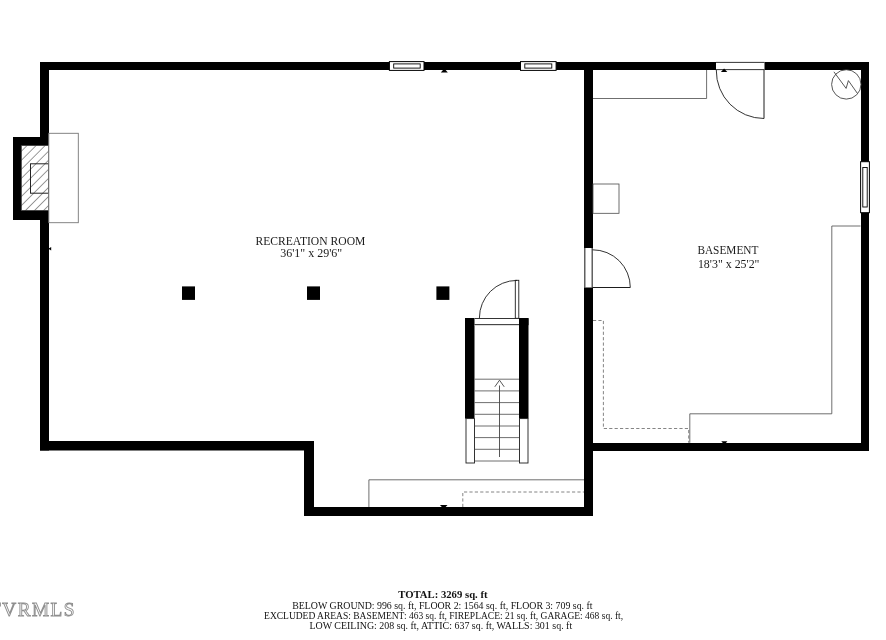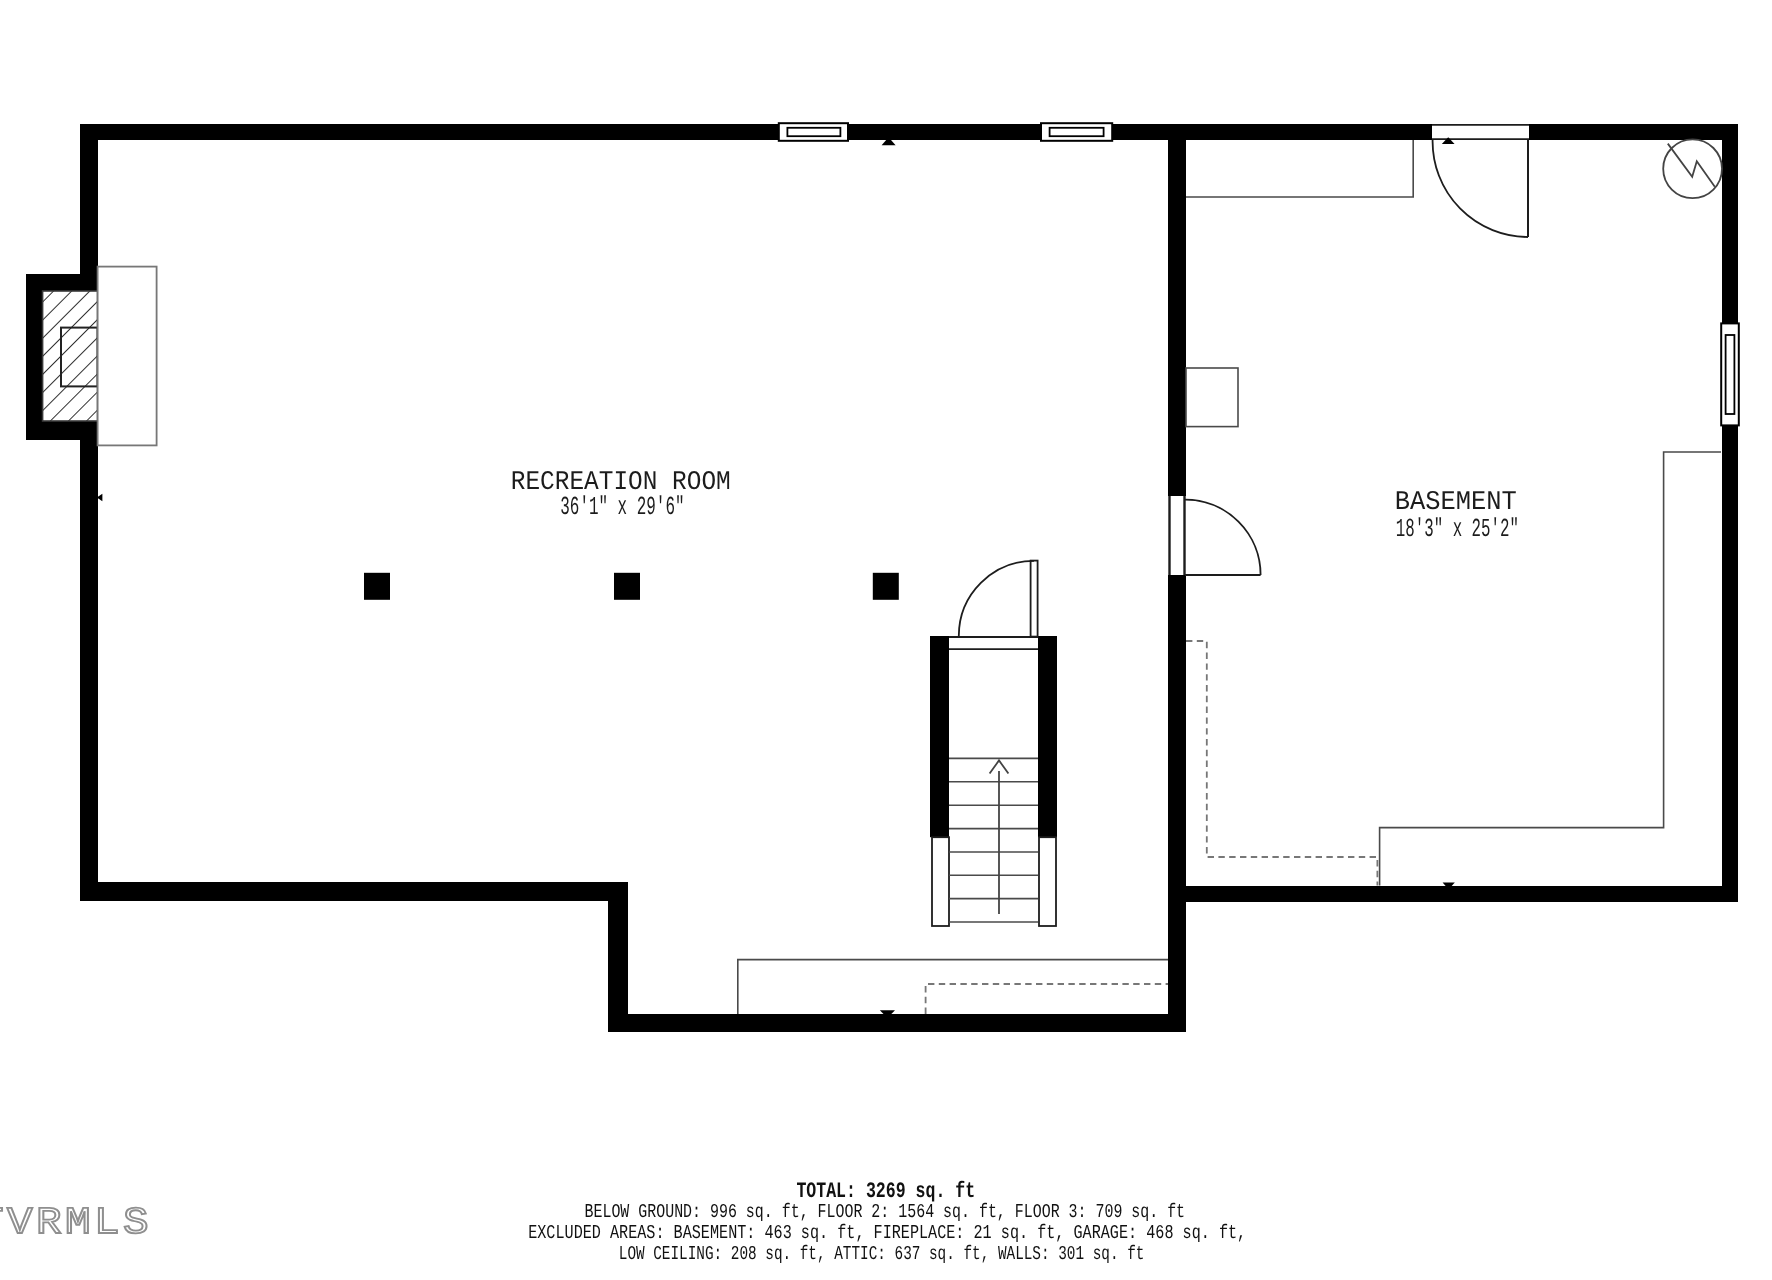--- a/index.html
+++ b/index.html
@@ -1,17 +1,17 @@
 <!DOCTYPE html>
 <html><head>
 <meta charset="utf-8">
 <style>
   html,body{margin:0;padding:0;background:#ffffff;}
   #page{position:relative;width:886px;height:640px;background:#ffffff;overflow:hidden;
-        font-family:Liberation Mono, monospace;}
+        font-family:Liberation Serif, serif;}
   svg{position:absolute;left:0;top:0;}
   .roomlabel{font-size:13.5px;fill:#1c1c1c;text-anchor:middle;}
   .dimlabel{font-size:13px;fill:#1c1c1c;text-anchor:middle;}
   .footbold{font-size:11px;font-weight:bold;fill:#111;text-anchor:middle;}
   .foot{font-size:9.8px;fill:#111;text-anchor:middle;}
   .wm{font-size:19px;fill:none;stroke:#8f8f8f;stroke-width:0.9px;letter-spacing:1.5px;}
 </style>
 </head>
 <body>
 <div id="page">

